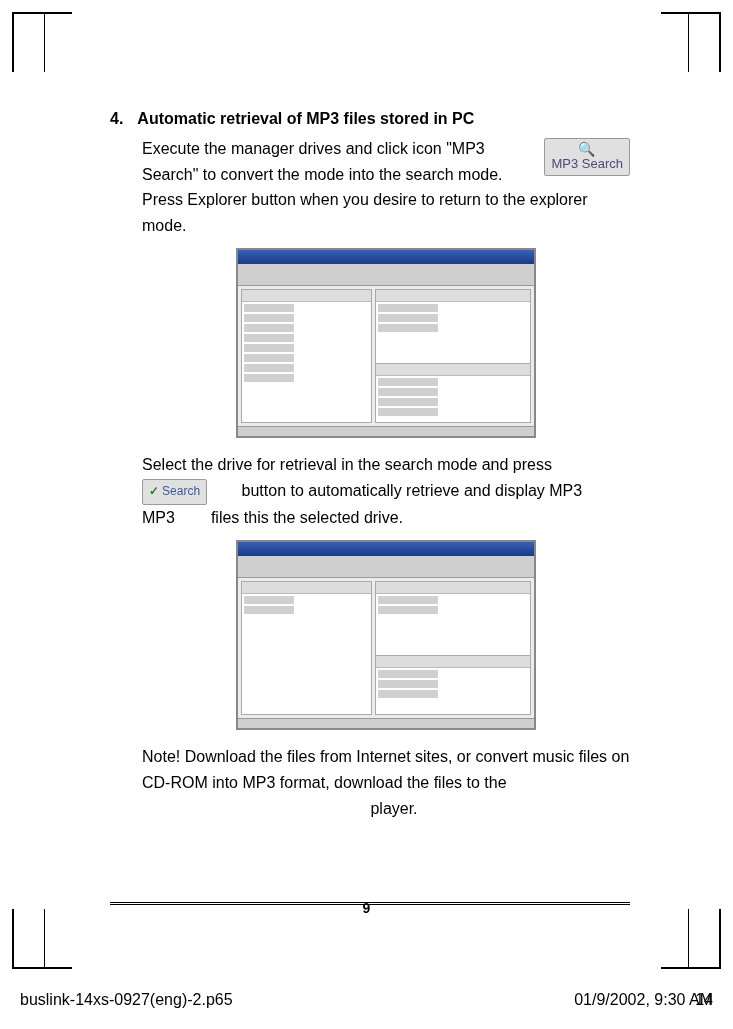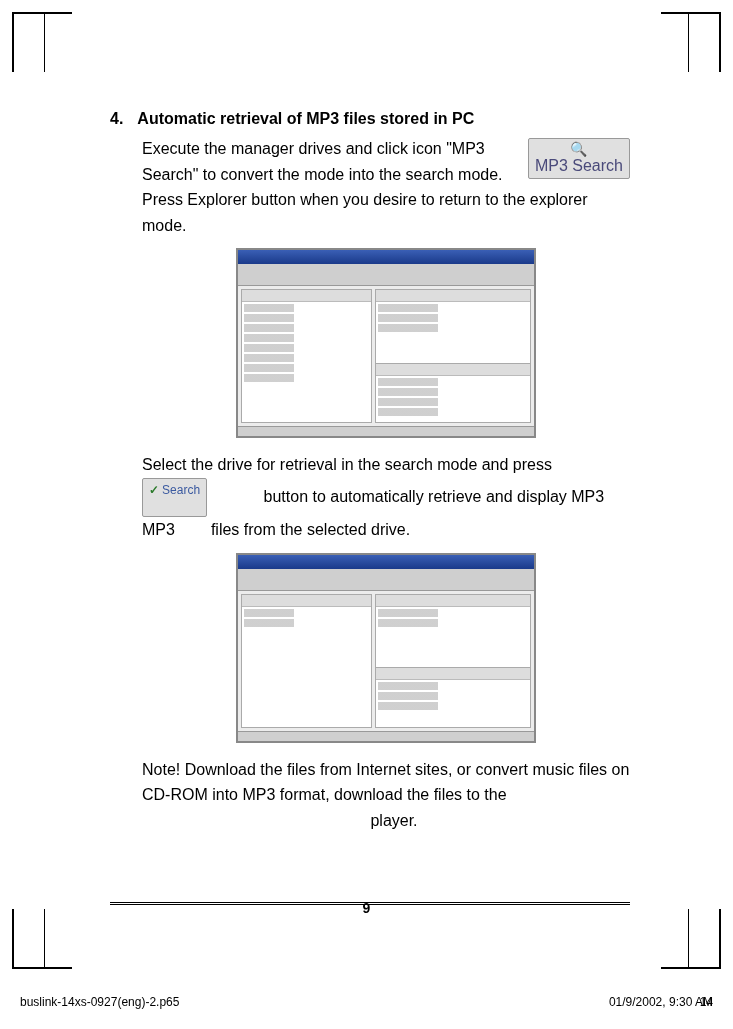--- a/index.html
+++ b/index.html
@@ -39,35 +39,35 @@
       margin-left: 32px;
       line-height: 1.6;
     }
     .para { position: relative; }
     .inline-btn {
       display: inline-block;
       vertical-align: middle;
       background: #e0e0e0;
       border: 1px solid #999;
       border-radius: 2px;
-      padding: 2px 6px 16px 6px;
+      padding: 2px 6px 3px 6px;
       font-size: 12px;
       color: #3b5aa0;
       white-space: nowrap;
     }
     .mp3search-btn {
       float: right;
       margin-left: 8px;
       margin-top: 2px;
       padding: 3px 6px;
       text-align: center;
       line-height: 1.1;
     }
     .mp3search-btn .mag { font-size: 14px; display: block; color: #555; }
-    .mp3search-btn .lbl { font-size: 16px; color: #4a4a7a; }
+    .mp3search-btn .lbl { font-size: 13px; color: #4a4a7a; }
     .search-btn { margin-right: 6px; }
     .check { color: #2a7a2a; font-weight: bold; margin-right: 3px; }
 
     .screenshot-box {
       width: 300px;
       height: 190px;
       margin: 10px auto 14px auto;
       border: 2px solid #888;
       background: #d8d8d8;
       display: flex;
@@ -135,21 +135,21 @@
       width: 733px;
       text-align: center;
       font-weight: bold;
       font-size: 14px;
     }
     .footer {
       position: absolute;
       bottom: 20px;
       left: 20px;
       right: 20px;
-      font-size: 12px;
+      font-size: 16px;
       display: flex;
       justify-content: space-between;
       color: #000;
     }
     .footer .mid { position: absolute; left: 12px; right: 0; text-align: right; }
     .mp3-hang { margin-left: 0; }
   </style>
 </head>
 <body>
 
@@ -218,24 +218,24 @@
     </div>
   </div>
 
   <div class="body-indent para">
     <span>Select the drive for retrieval in the search mode and press</span>
   </div>
   <div class="para mp3-hang" style="margin-left:32px; line-height:1.6;">
     <span class="inline-btn search-btn">
       <span class="check">✓</span><span>Search</span>
     </span>
-    <span style="margin-left:46px;">button to automatically retrieve and display MP3</span>
+    <span style="margin-left:24px;">button to automatically retrieve and display MP3</span>
   </div>
   <div class="para" style="line-height:1.6;">
-    <span style="display:inline-block; width:32px;"></span>MP3<span style="display:inline-block; width:36px;"></span><span>files from the selected drive.</span>
+    <span style="display:inline-block; width:32px;"></span>MP3<span style="display:inline-block; width:36px;"></span><span>files this the selected drive.</span>
   </div>
 
   <div class="body-indent">
     <div class="screenshot-box">
       <div class="ss-titlebar"></div>
       <div class="ss-toolbar"></div>
       <div class="ss-body">
         <div class="ss-panel">
           <div class="ss-subheader"></div>
           <div class="ss-list">

